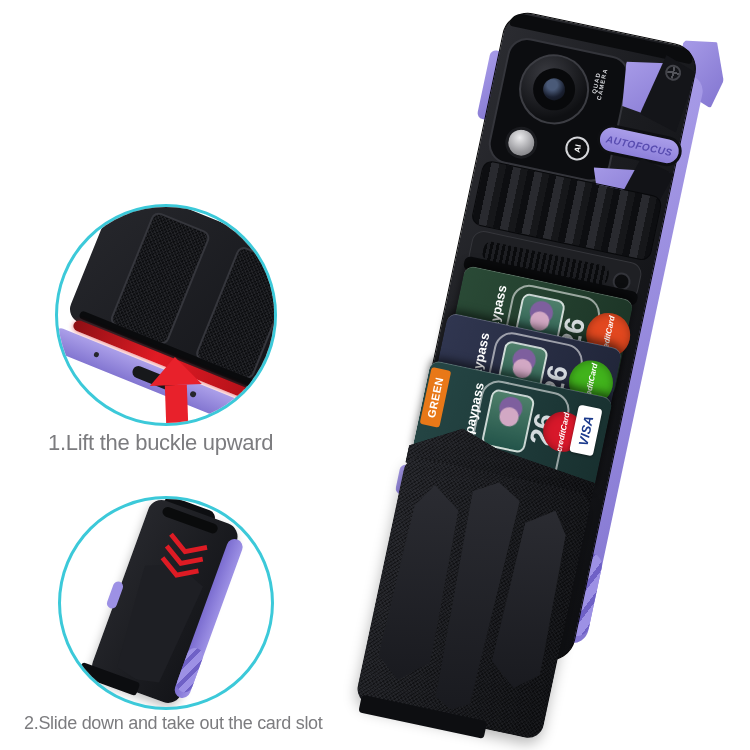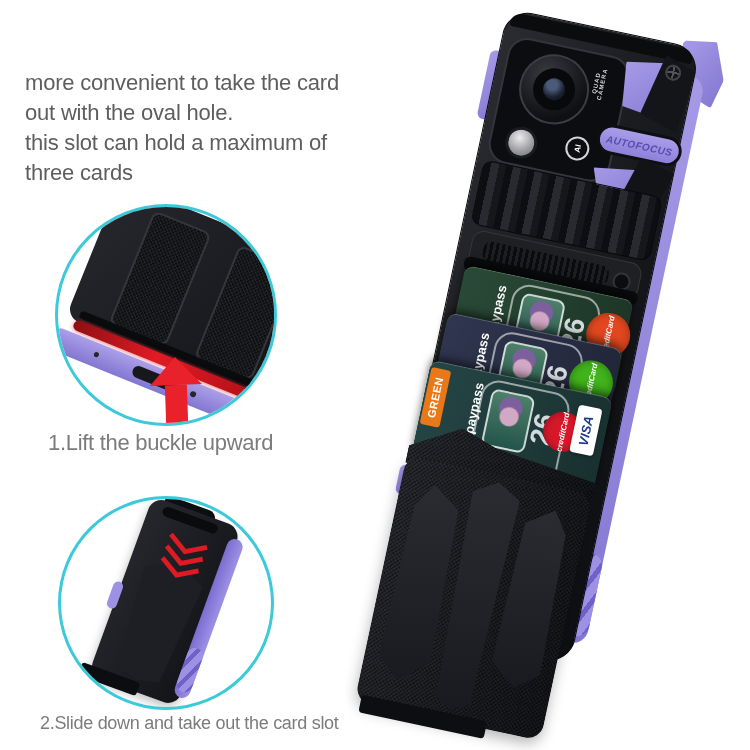--- a/index.html
+++ b/index.html
@@ -11,21 +11,21 @@
   .title{
     position:absolute;left:24px;top:24px;margin:0;
     font-size:32px;font-weight:700;letter-spacing:-0.5px;color:#5e5e60;
   }
   .desc{
     position:absolute;left:25px;top:68px;
     font-size:22px;line-height:30px;color:#5e5e60;letter-spacing:-0.2px;
   }
   .step-label{position:absolute;color:#7c7c7f;text-align:center;}
   .step-label.s1{left:48px;top:430px;font-size:22px;letter-spacing:-0.3px;}
-  .step-label.s2{left:40px;top:713px;font-size:18px;letter-spacing:-0.3px;}
+  .step-label.s2{left:24px;top:713px;font-size:18px;letter-spacing:-0.3px;}
 
   
   .circle{
     position:absolute;border-radius:50%;border:3px solid #3cc9d9;
     background:#fff;overflow:hidden;
   }
   .circle.c1{left:55px;top:204px;width:216px;height:216px;}
   .circle.c2{left:58px;top:496px;width:210px;height:208px;}
 
   
@@ -190,26 +190,20 @@
     clip-path:polygon(8% 10%,62% 0,92% 12%,100% 90%,54% 100%,0 88%);}
   .cover-lip{position:absolute;left:6px;bottom:-10px;width:128px;height:18px;
     background:#0d0e11;border-radius:4px;}
 </style>
 </head>
 <body>
 
 <div class="stage">
 
 
-  <div class="desc">
-    <div>more convenient to take the card</div>
-    <div>out with the oval hole.</div>
-    <div>this slot can hold a maximum of</div>
-    <div>three cards</div>
-  </div>
 
   <div class="circle c1">
     <div class="c1-group">
       <div class="c1-back">
         <div class="c1-mesh m1 mesh"></div>
         <div class="c1-mesh m2 mesh"></div>
         <div class="c1-groove"></div>
       </div>
       <div class="c1-red"></div>
       <div class="c1-lip">

